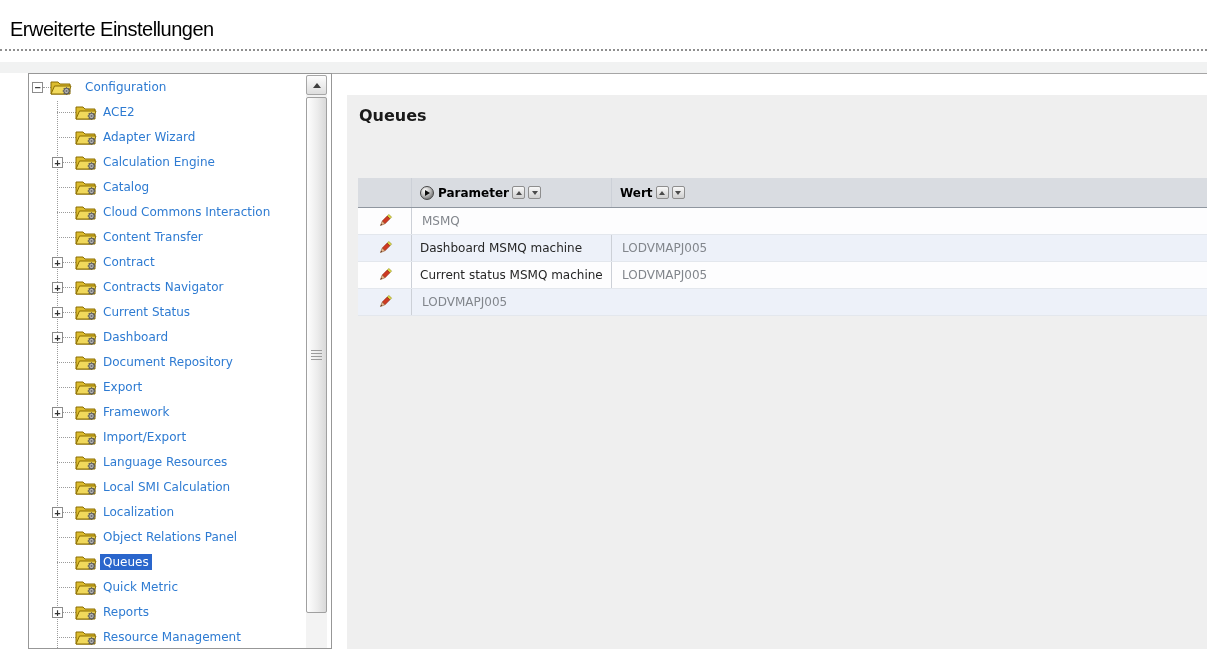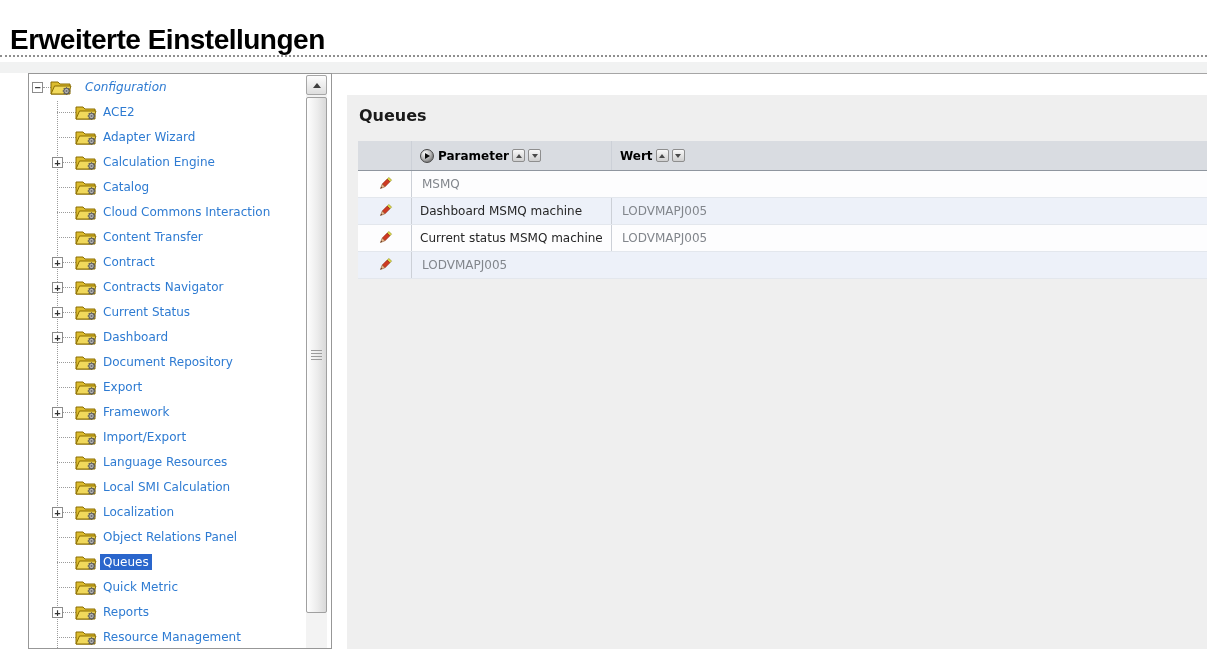--- a/index.html
+++ b/index.html
@@ -9,21 +9,21 @@
   }
   *{box-sizing:border-box;}
   html,body{margin:0;padding:0;}
   body{font-family:"DejaVu Sans",sans-serif;background:#fff;}
   #app{position:relative;width:1207px;height:649px;background:#fff;overflow:hidden;}
 
   
   .page-title{
     position:absolute;left:0;top:0;width:1207px;height:38px;
     padding:5px 0 0 10px;
-    font-family:"Liberation Sans",sans-serif;font-size:28px;font-weight:bold;color:#000;
+    font-family:"Liberation Sans",sans-serif;font-size:20px;font-weight:normal;color:#000;
     border-bottom:2px dotted #8f8f8f;letter-spacing:-0.5px;
   }
 
   .subheader-band{position:absolute;left:0;top:62px;width:1207px;height:11px;background:#f1f2f2;}
   .top-border{position:absolute;left:28px;top:73px;width:1179px;height:1px;background:#a6a6a6;}
   .right-gap{position:absolute;left:333px;top:74px;width:14px;height:575px;background:#fff;}
   .right-white-strip{position:absolute;left:347px;top:74px;width:860px;height:21px;background:#fff;}
 
   
   .tree-panel{
@@ -43,21 +43,21 @@
   }
   .tree-row.root .expander{left:3px;}
   .tree-row.child .expander{left:23px;}
   .folder-icon{position:absolute;top:4px;width:22px;height:16px;}
   .tree-row.root .folder-icon{left:21px;}
   .tree-row.child .folder-icon{left:46px;}
   .tree-label{
     position:absolute;top:4px;padding:1px 3px;color:var(--tree-link);
     white-space:nowrap;cursor:pointer;
   }
-  .tree-row.root .tree-label{left:53px;font-style:italic;}
+  .tree-row.root .tree-label{left:53px;}
   .tree-row.child .tree-label{left:71px;}
   .tree-label.selected{background:var(--selection-bg);color:var(--selection-text);}
 
   
   .tree-scrollbar{position:absolute;top:1px;right:4px;bottom:0;width:21px;background:#f3f3f3;}
   .scroll-up-btn{
     position:absolute;top:0;left:0;width:21px;height:20px;
     background:linear-gradient(#fdfdfd,#dedede);border:1px solid #a6a6a6;border-radius:2px;
     display:flex;align-items:center;justify-content:center;cursor:pointer;
   }
@@ -69,21 +69,21 @@
     display:flex;align-items:center;justify-content:center;cursor:grab;
   }
   .scroll-thumb .grip{width:11px;height:11px;background:repeating-linear-gradient(#9c9c9c 0 1px,transparent 1px 3px);}
 
   
   .content-panel{position:absolute;left:347px;top:95px;width:860px;height:554px;background:var(--panel-bg);}
   .panel-heading{position:absolute;left:12px;top:11px;font-size:16px;font-weight:bold;color:#1a1a1a;}
 
   .param-table{position:absolute;left:11px;top:46px;width:849px;font-size:12px;}
   .t-row{display:grid;grid-template-columns:54px 200px 1fr;}
-  .t-header{height:30px;background:var(--table-header-bg);border-bottom:1px solid #8f969f;}
+  .t-header{height:30px;background:var(--table-header-bg);border-bottom:1px solid #8f969f;margin-top:37px;}
   .t-header .cell{display:flex;align-items:center;font-weight:bold;color:#000;}
   .cell{padding:0 0 0 8px;border-right:1px solid #ccd0d7;display:flex;align-items:center;overflow:hidden;white-space:nowrap;}
   .cell:last-child{border-right:none;}
   .t-body .t-row{height:27px;background:#fdfdfe;border-bottom:1px solid #e3e7ed;}
   .t-body .t-row:nth-child(even){background:var(--row-alt-bg);}
   .cell.actions{justify-content:center;padding-left:0;}
   .cell.param{color:var(--param-text);}
   .cell.value{color:var(--value-text);padding-left:10px;text-align:center;}
 
   .group-icon{

